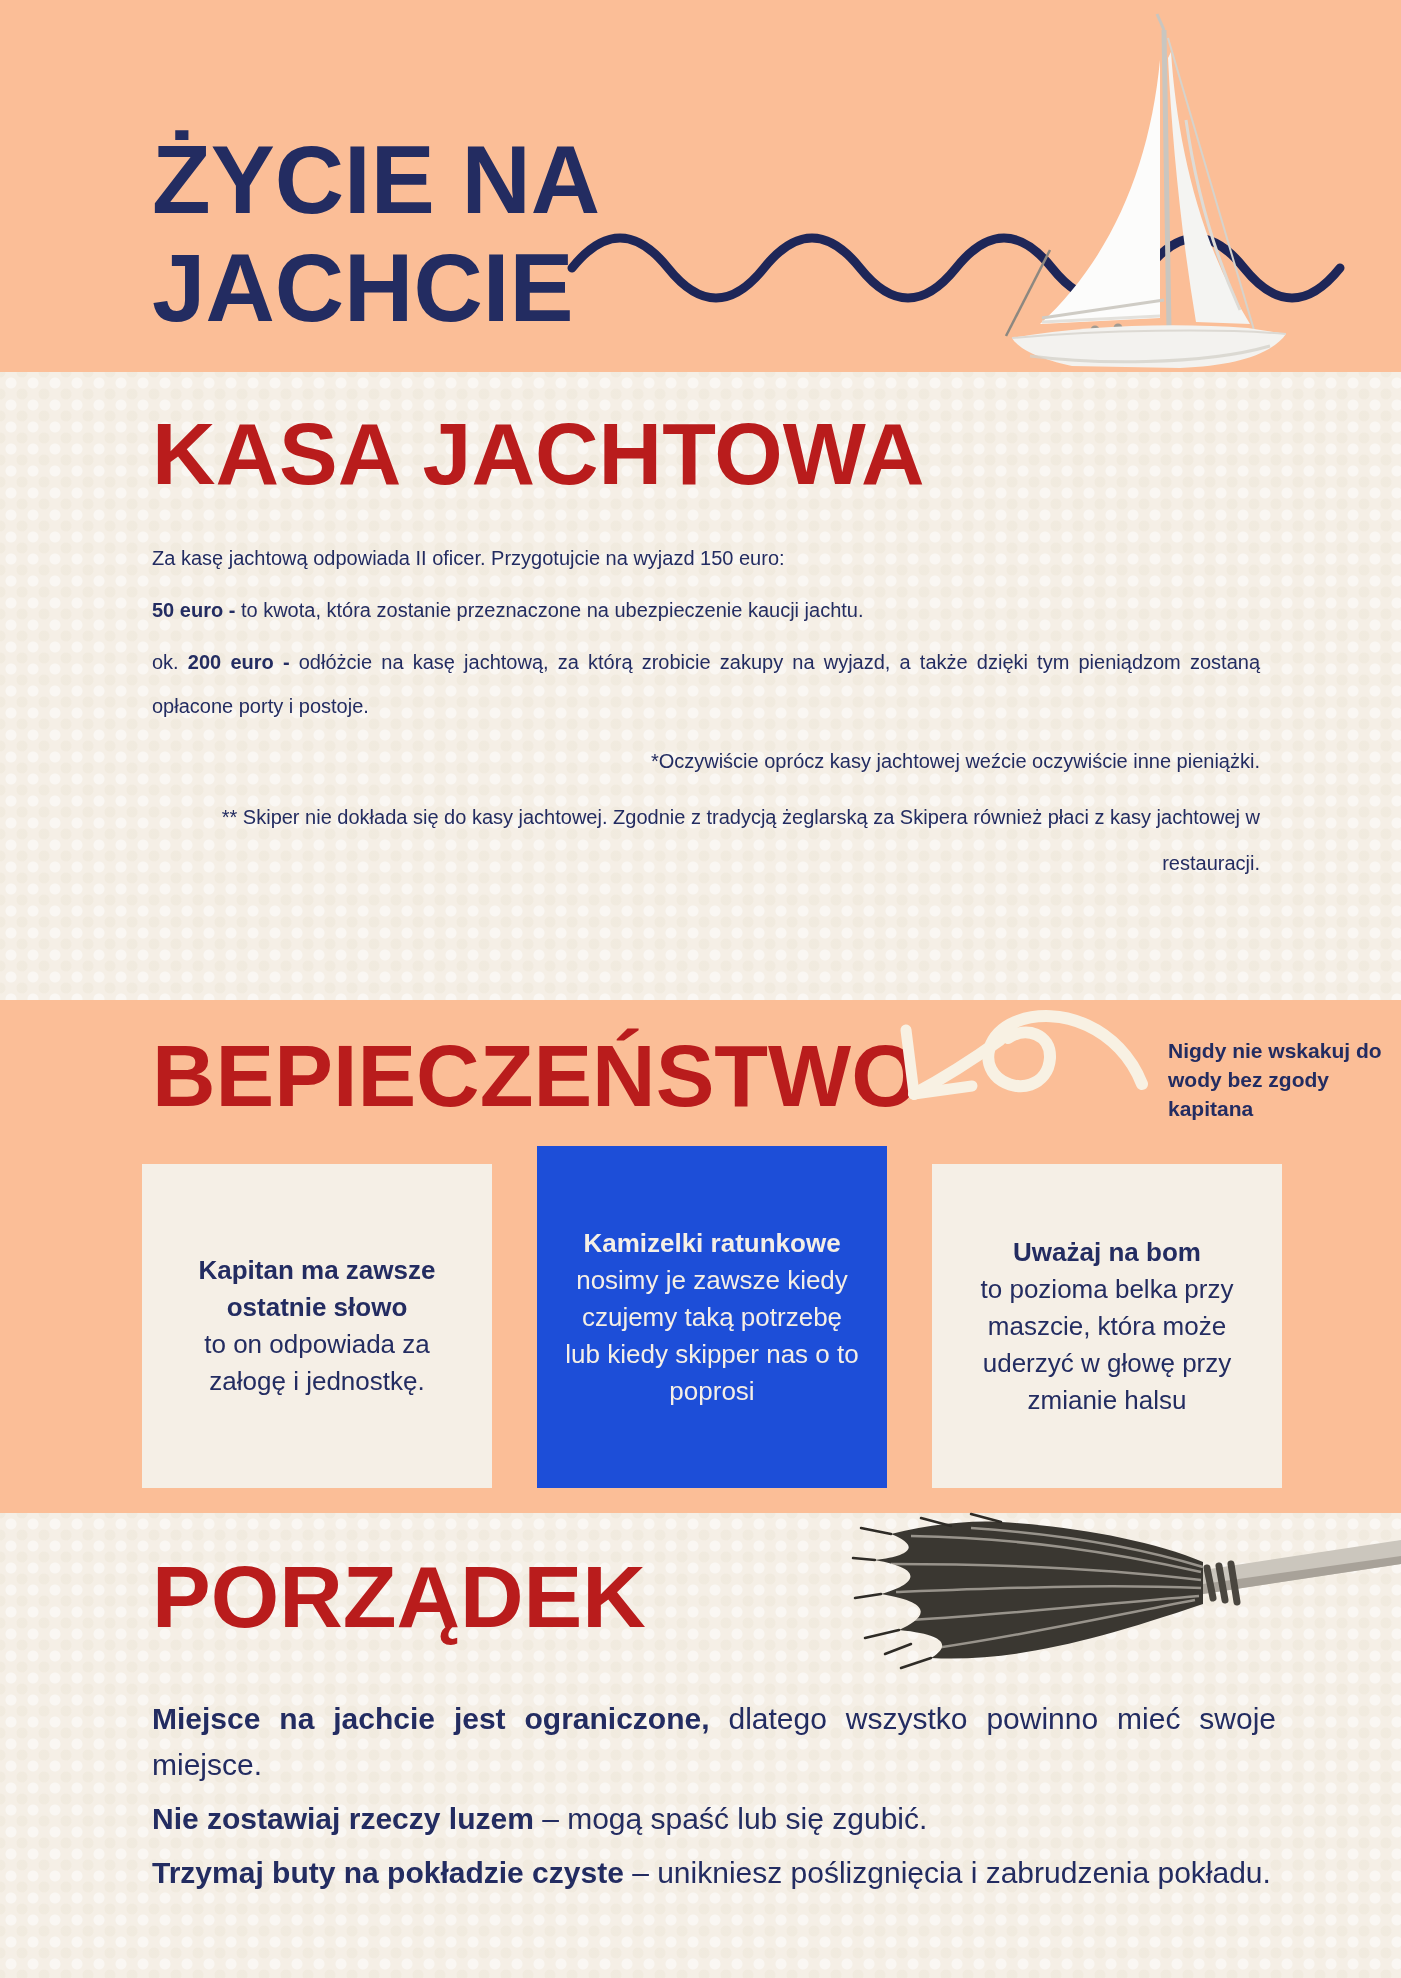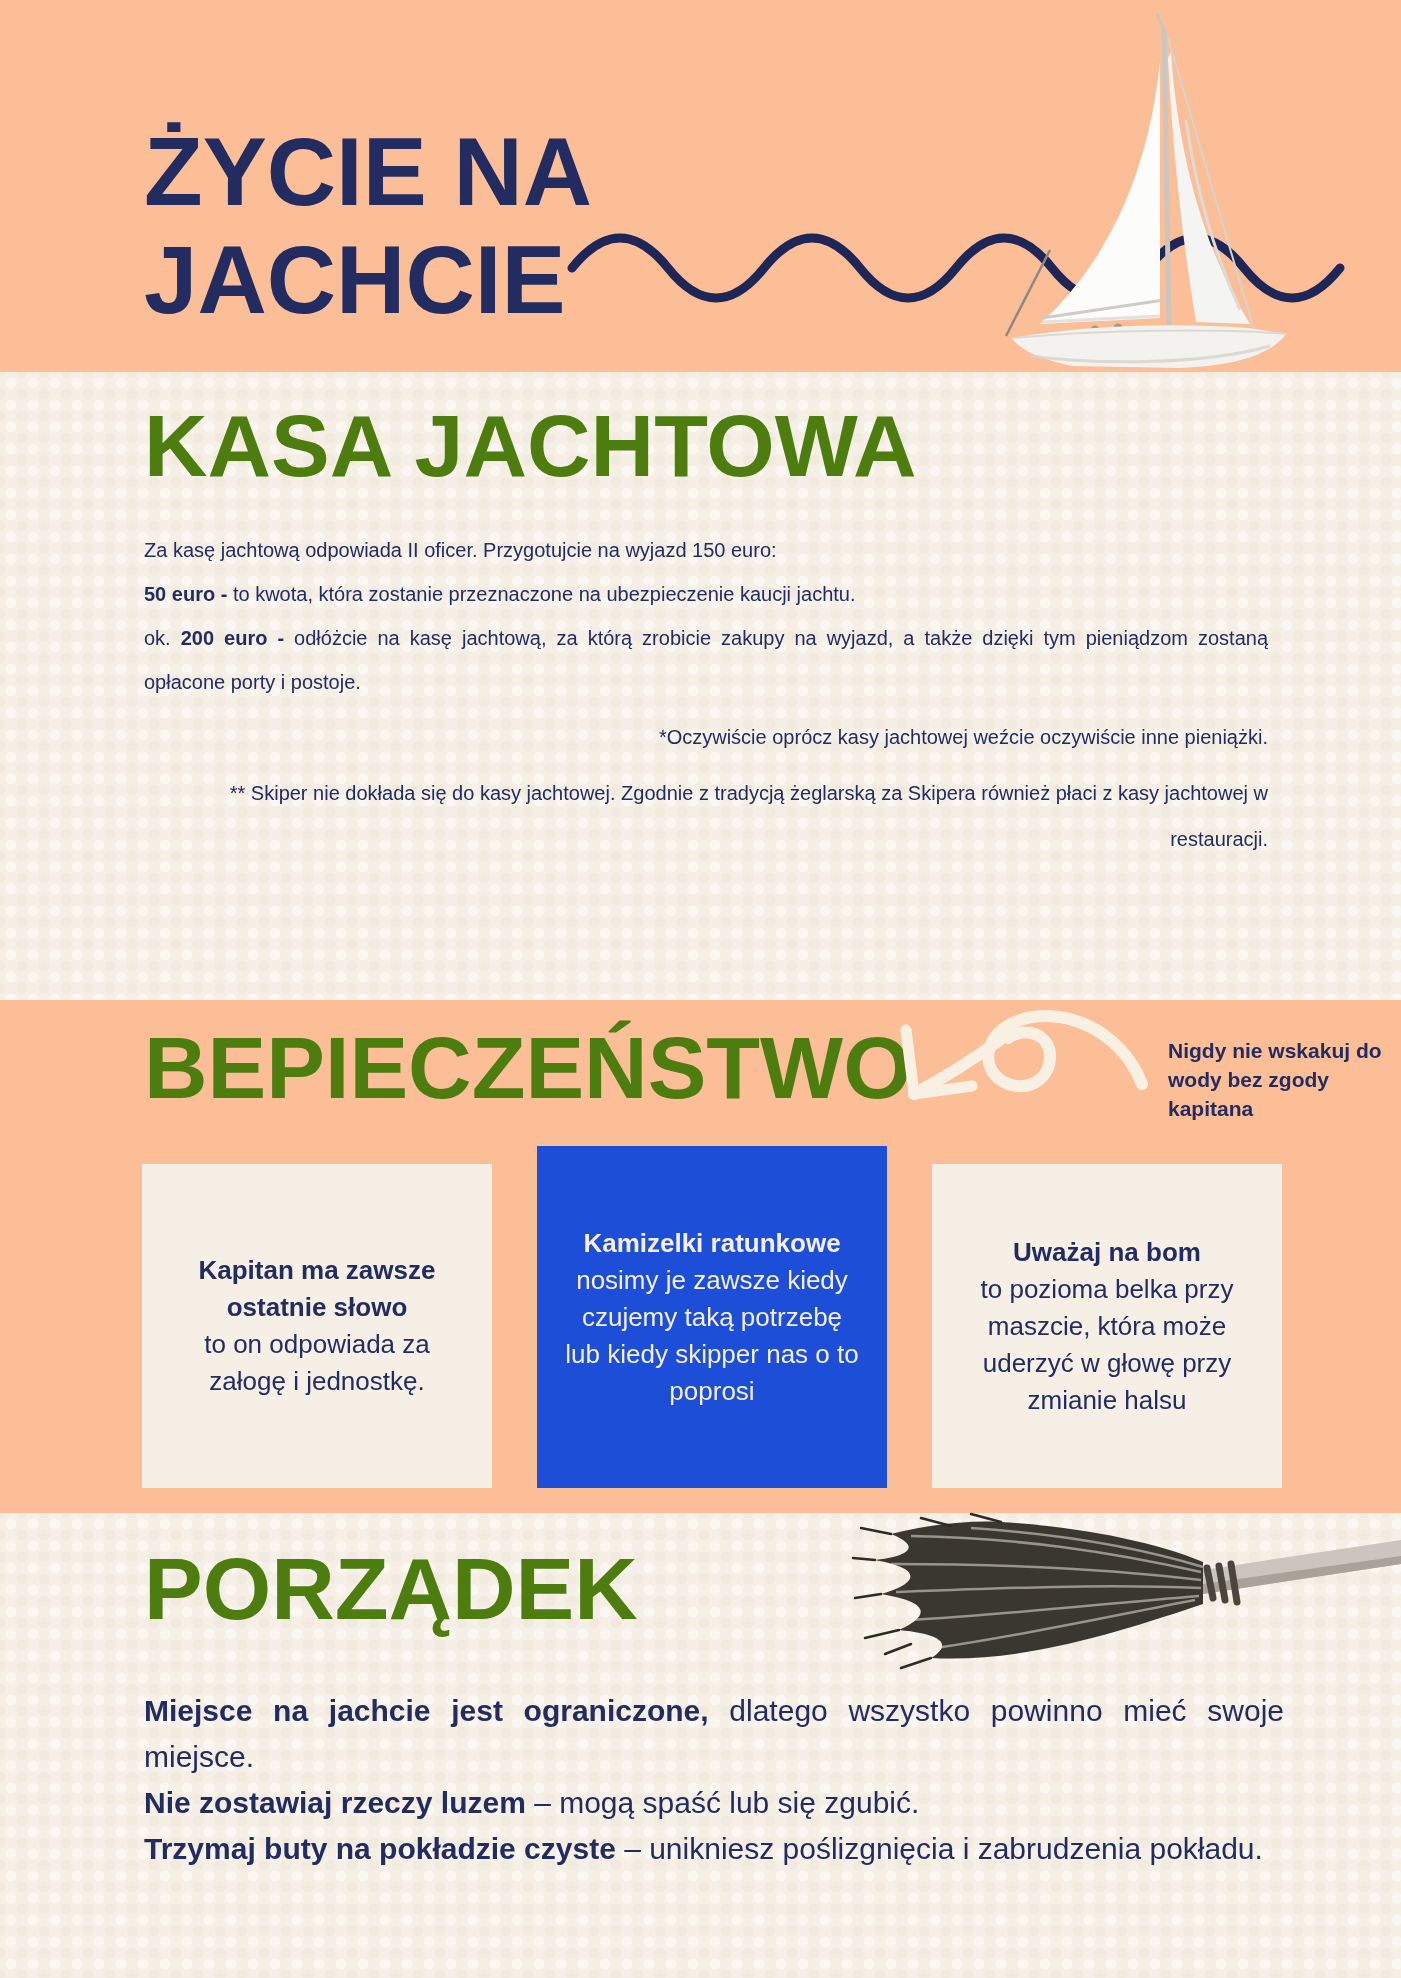--- a/index.html
+++ b/index.html
@@ -17,29 +17,29 @@
     background-size:22px 22px;
     background-position:0 0,11px 11px;
   }
   #band-hero{top:0;height:372px;}
   #band-kasa{top:372px;height:628px;}
   #band-safety{top:1000px;height:513px;}
   #band-order{top:1513px;height:465px;}
 
   
   .navy{color:#232C61;}
-  h1,h2,p{margin:0;}
+  h1,h2,p{margin:8px;}
   .hero-title{
     position:absolute;left:144px;top:118px;
     font-size:96px;line-height:1.12;font-weight:bold;
     letter-spacing:0px;color:#232C61;
   }
   .section-heading{
     position:absolute;left:144px;
-    font-size:88px;line-height:1.0;font-weight:bold;color:#4d7c0f;
+    font-size:88px;line-height:1.0;font-weight:bold;color:#b91c1c;
     letter-spacing:0px;white-space:nowrap;
   }
   #kasa-heading{top:402px;}
   #safety-heading{top:1024px;}
   #order-heading{top:1545px;}
 
   .body-block{position:absolute;left:144px;width:1124px;color:#232C61;}
   #kasa-body{top:528px;font-size:20px;line-height:44px;}
   #kasa-body p.just{text-align:justify;}
   #kasa-body p.note{margin-top:10px;line-height:46px;text-align:right;}

